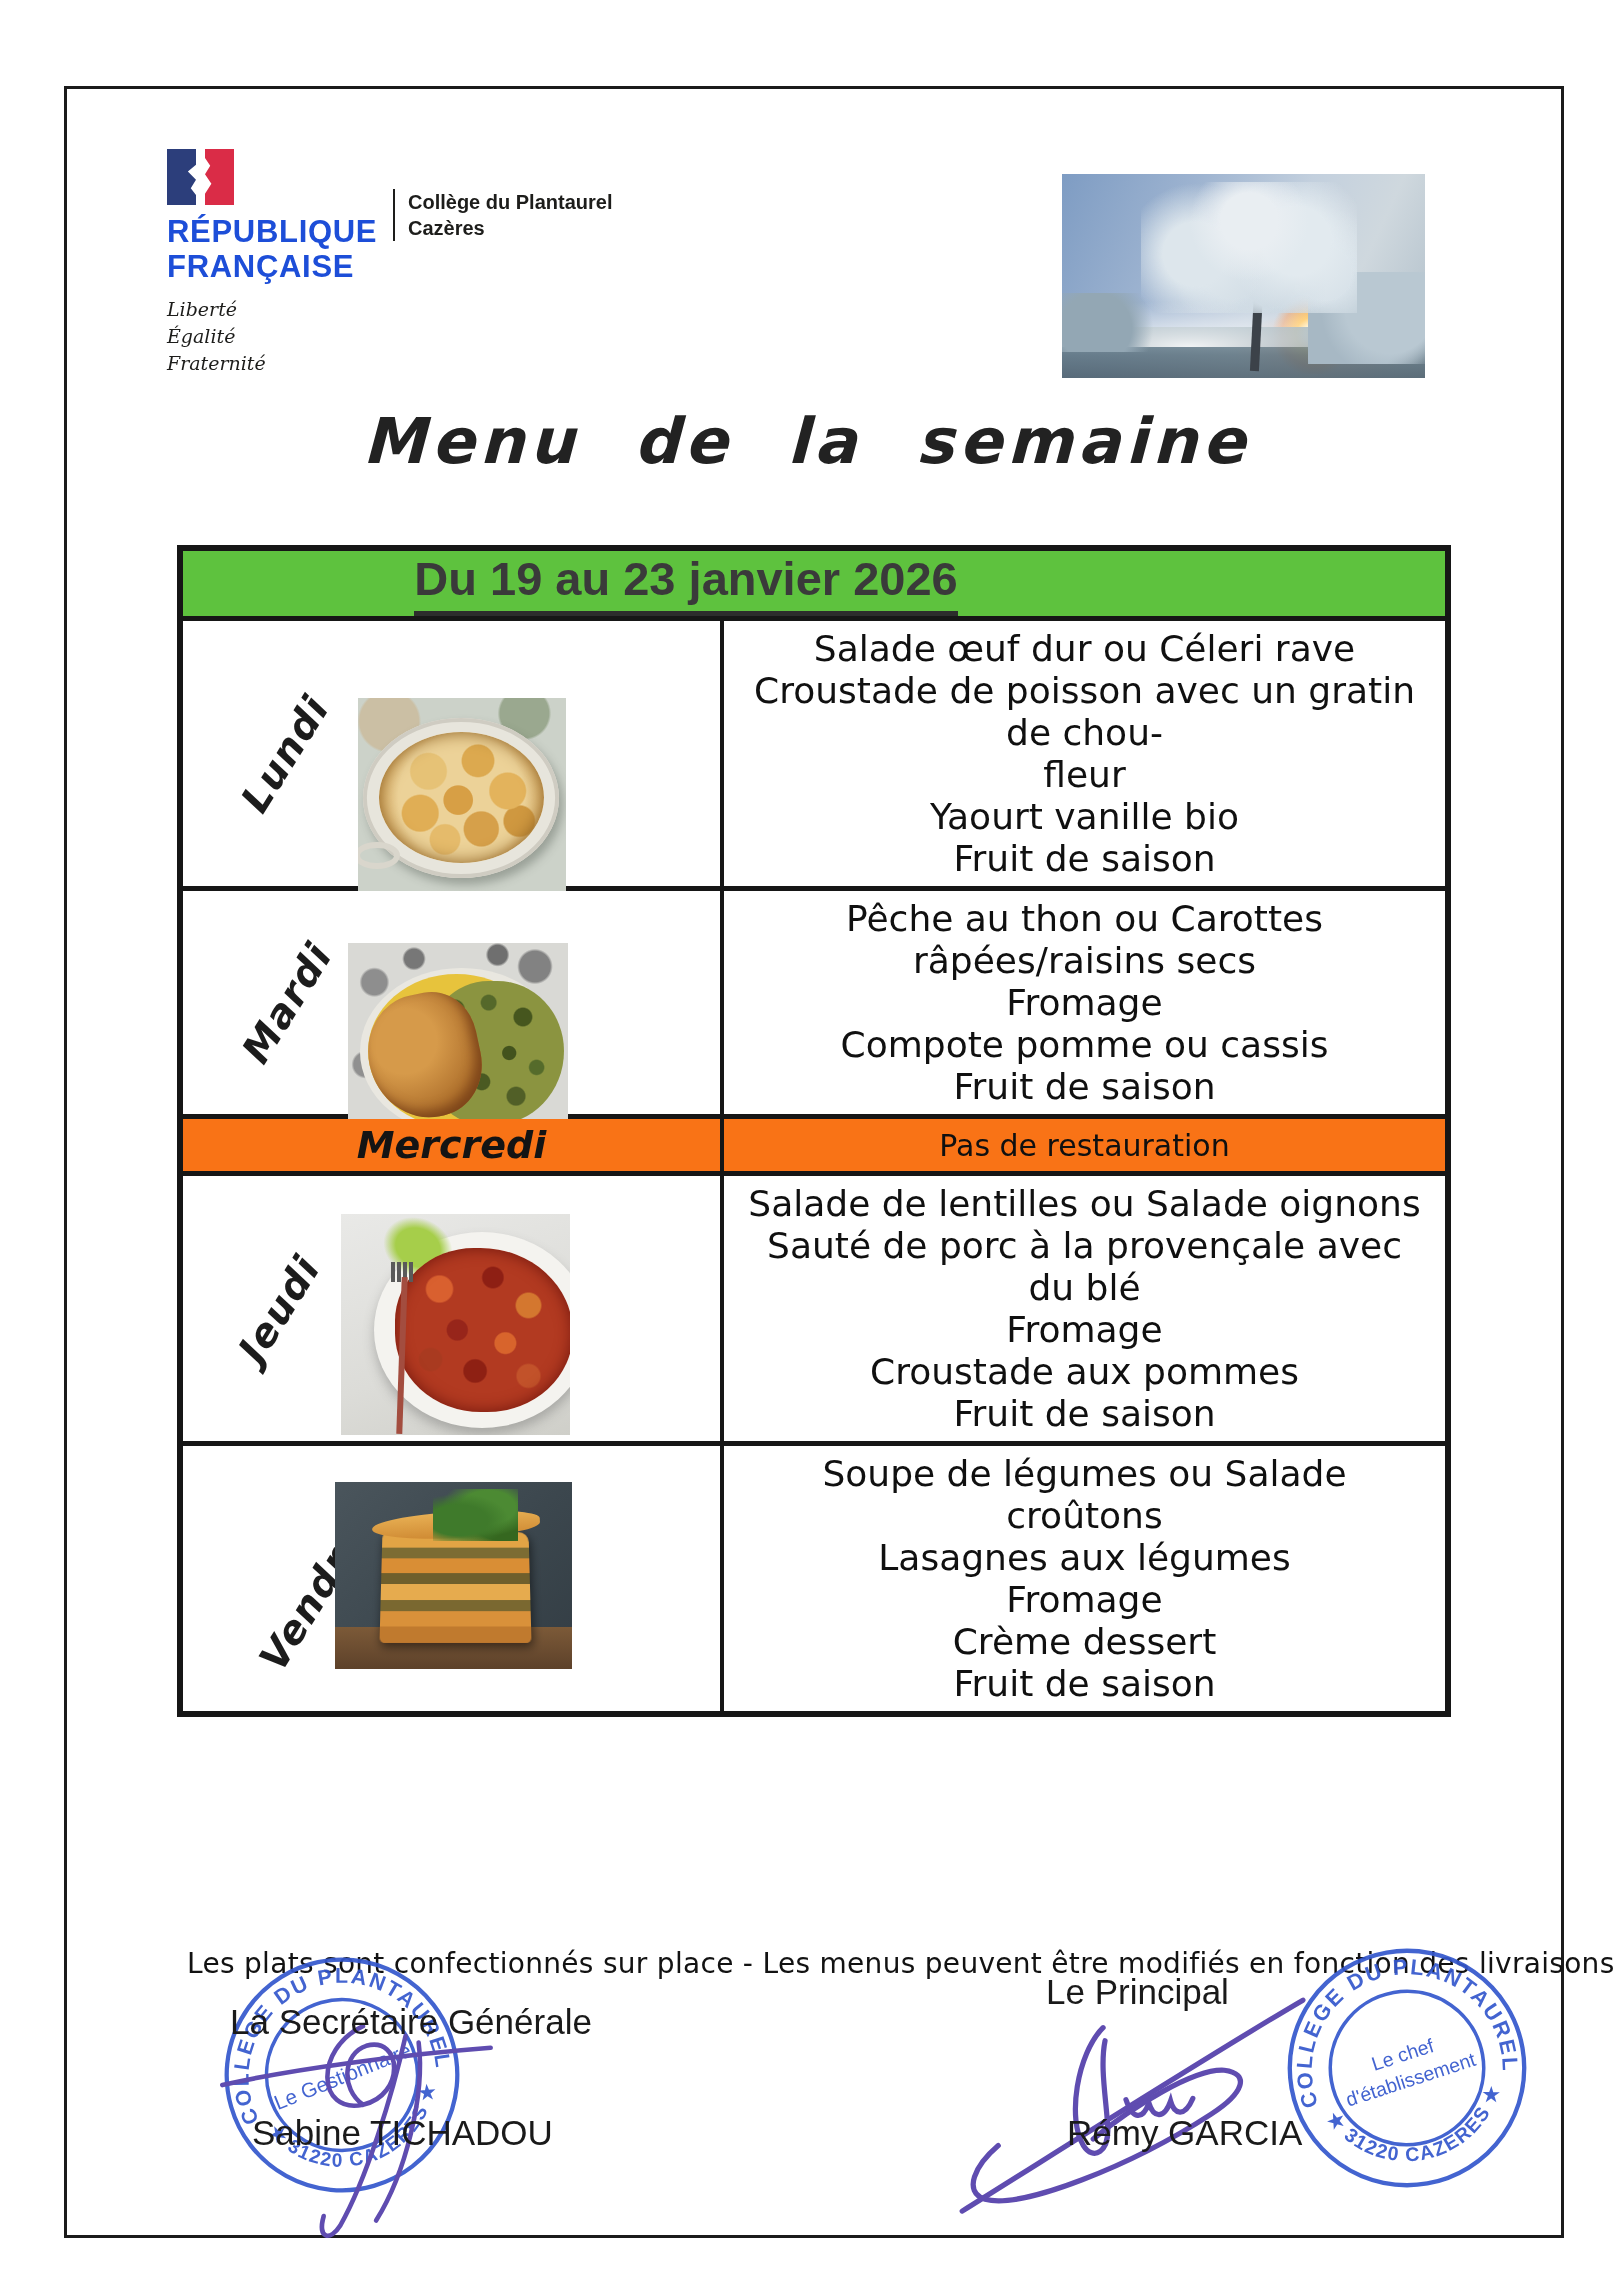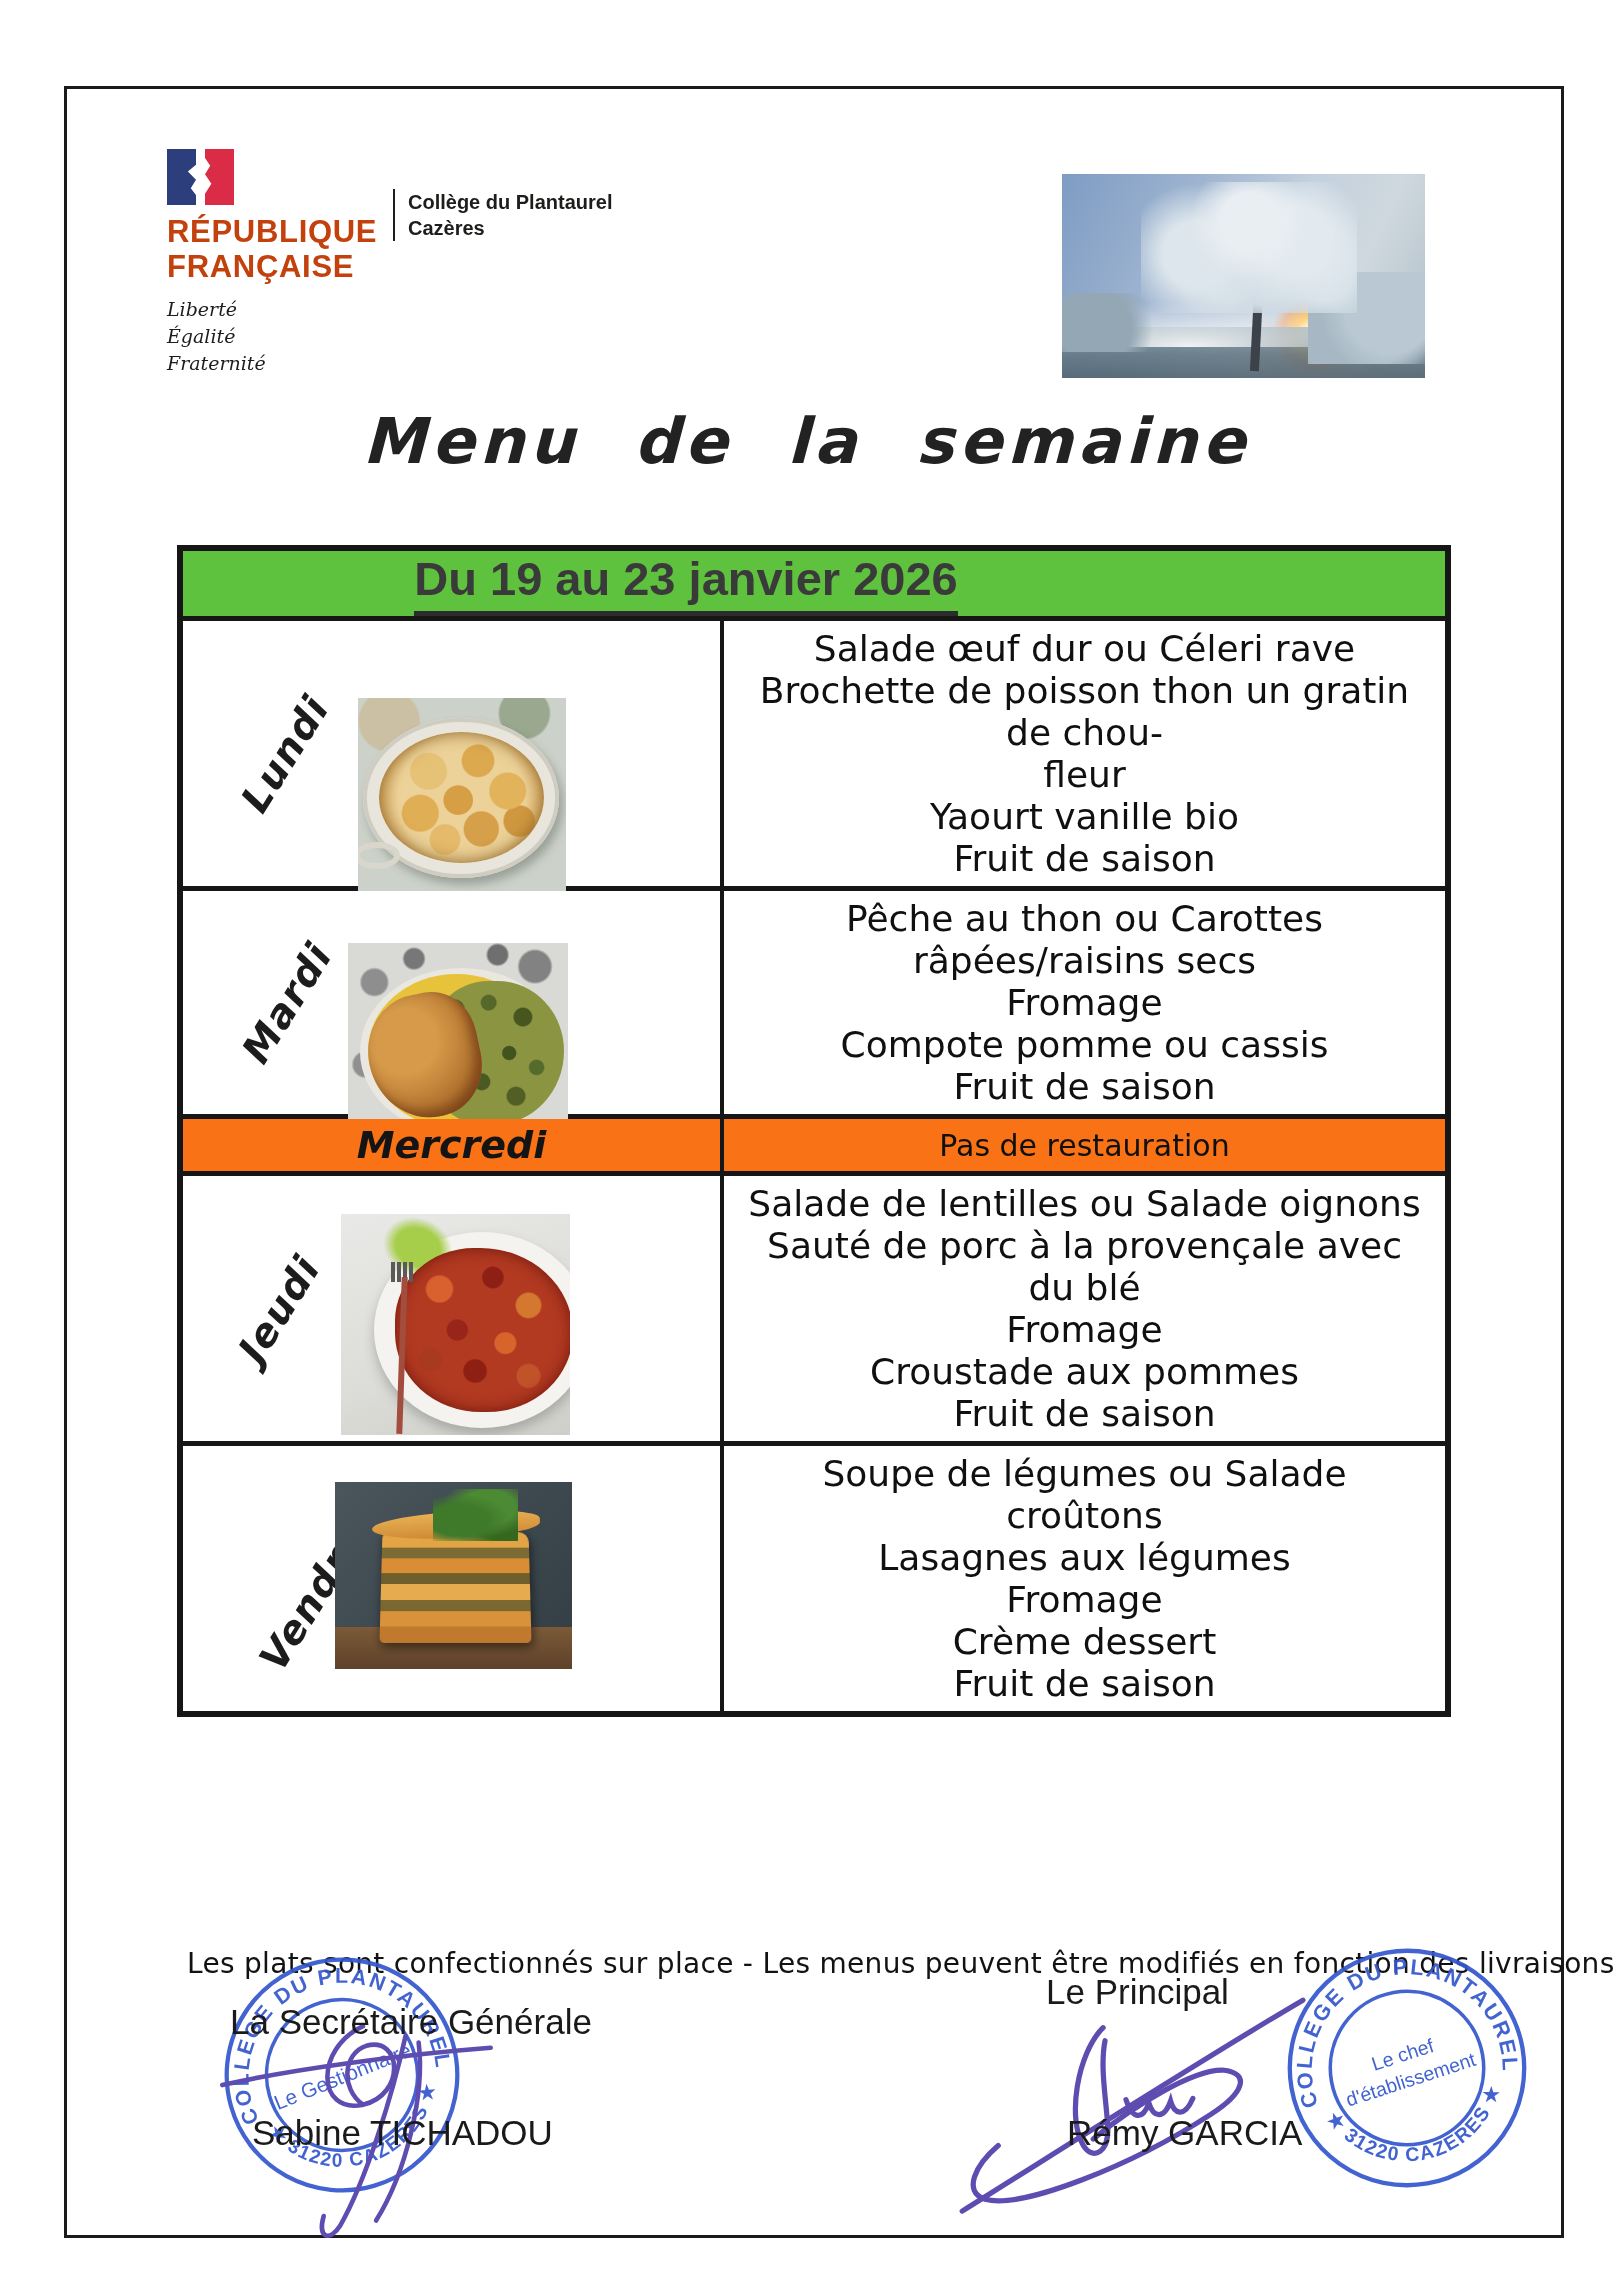--- a/index.html
+++ b/index.html
@@ -10,21 +10,21 @@
 
   
   .marianne { position:absolute; left:167px; top:149px; width:275px; }
   .flag { position:relative; width:67px; height:56px; margin-bottom:9.2px; }
   .flag .b { position:absolute; left:0; top:0; width:29px; height:56px; background:#2c3e7b;
              -webkit-clip-path:polygon(0 0,100% 0,100% 28%,72% 40%,100% 55%,82% 70%,100% 82%,100% 100%,0 100%);
              clip-path:polygon(0 0,100% 0,100% 28%,72% 40%,100% 55%,82% 70%,100% 82%,100% 100%,0 100%); }
   .flag .r { position:absolute; right:0; top:0; width:29px; height:56px; background:#da2c47;
              -webkit-clip-path:polygon(0 0,100% 0,100% 100%,0 100%,0 80%,22% 62%,0 45%,18% 30%,0 16%);
              clip-path:polygon(0 0,100% 0,100% 100%,0 100%,0 80%,22% 62%,0 45%,18% 30%,0 16%); }
-  .rep { font-family:"Liberation Sans", sans-serif; font-weight:bold; font-size:31px; line-height:35px; color:#c2410c; letter-spacing:0.7px; }
+  .rep { font-family:"Liberation Sans", sans-serif; font-weight:bold; font-size:31px; line-height:35px; color:#1d4ed8; letter-spacing:0.7px; }
   .motto { margin-top:11.8px; font-family:"DejaVu Serif", serif; font-style:italic; font-size:19px; line-height:27px; color:#1d1d1b; }
   .school { position:absolute; left:393px; top:189px; border-left:2.6px solid #1d1d1b; padding-left:13px;
             font-family:"Liberation Sans", sans-serif; font-weight:bold; font-size:20px; line-height:26px; color:#1d1d1b; }
 
   
   .winter { position:absolute; left:1062px; top:174px; width:363px; height:204px; overflow:hidden;
             background:linear-gradient(115deg,#7e9cc3 0%, #9db3d0 30%, #c3d0de 55%, #cfd8de 75%, #aebdc8 100%); }
   .winter .ground { position:absolute; left:0; bottom:0; width:100%; height:51px;
             background:linear-gradient(to bottom,#8ea4ae,#5f7480 55%,#4d5f6b); opacity:.85; }
   .winter .fog { position:absolute; left:0; bottom:31px; width:100%; height:46px;
@@ -231,21 +231,21 @@
       <div class="dayCell">
         <span class="dayLabel">Lundi</span>
         <div class="photo ph-lundi">
           <div class="dish"></div>
           <div class="gratin"></div>
           <div class="handle"></div>
         </div>
       </div>
       <div class="menuCell">
         <div class="mline">Salade œuf dur ou Céleri rave</div>
-        <div class="mline">Brochette de poisson thon un gratin de chou-</div>
+        <div class="mline">Croustade de poisson avec un gratin de chou-</div>
         <div class="mline">fleur</div>
         <div class="mline">Yaourt vanille bio</div>
         <div class="mline">Fruit de saison</div>
       </div>
     </div>
 
     <div class="row r-mardi">
       <div class="dayCell">
         <span class="dayLabel">Mardi</span>
         <div class="photo ph-mardi">

